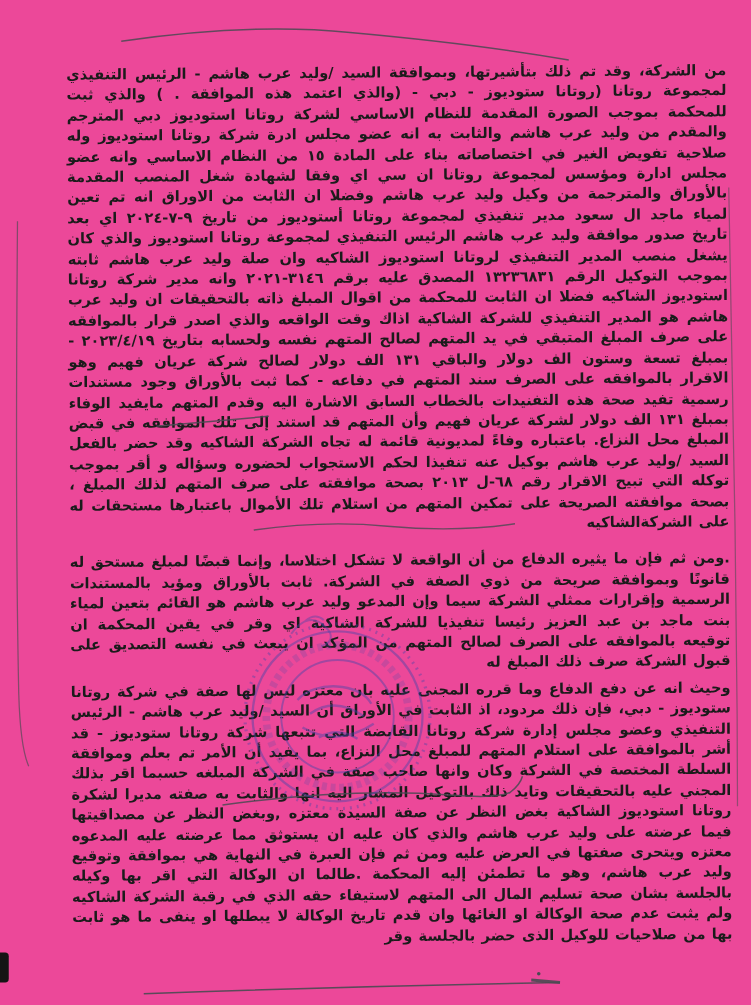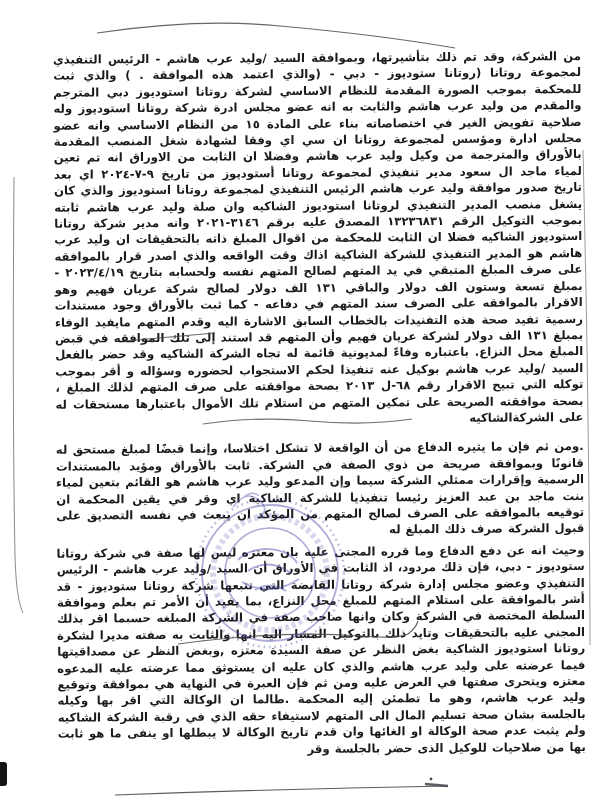--- a/index.html
+++ b/index.html
@@ -2,21 +2,21 @@
 <html lang="ar"><head>
 <meta charset="utf-8">
 <style>
   html,body { margin:0; padding:0; }
   body { background:#d9d9d9; font-family:"DejaVu Sans", sans-serif; }
 
   .page {
     position:relative;
     width:601px; height:804px;
     margin:0 auto;
-    background:#ffffff;
+    background:#ec4899;
     overflow:hidden;
   }
 
   .textblock {
     position:absolute;
     top:48px; right:20px;
     width:528px;
     direction:rtl;
     text-align:justify;
     font-size:11.7px;

